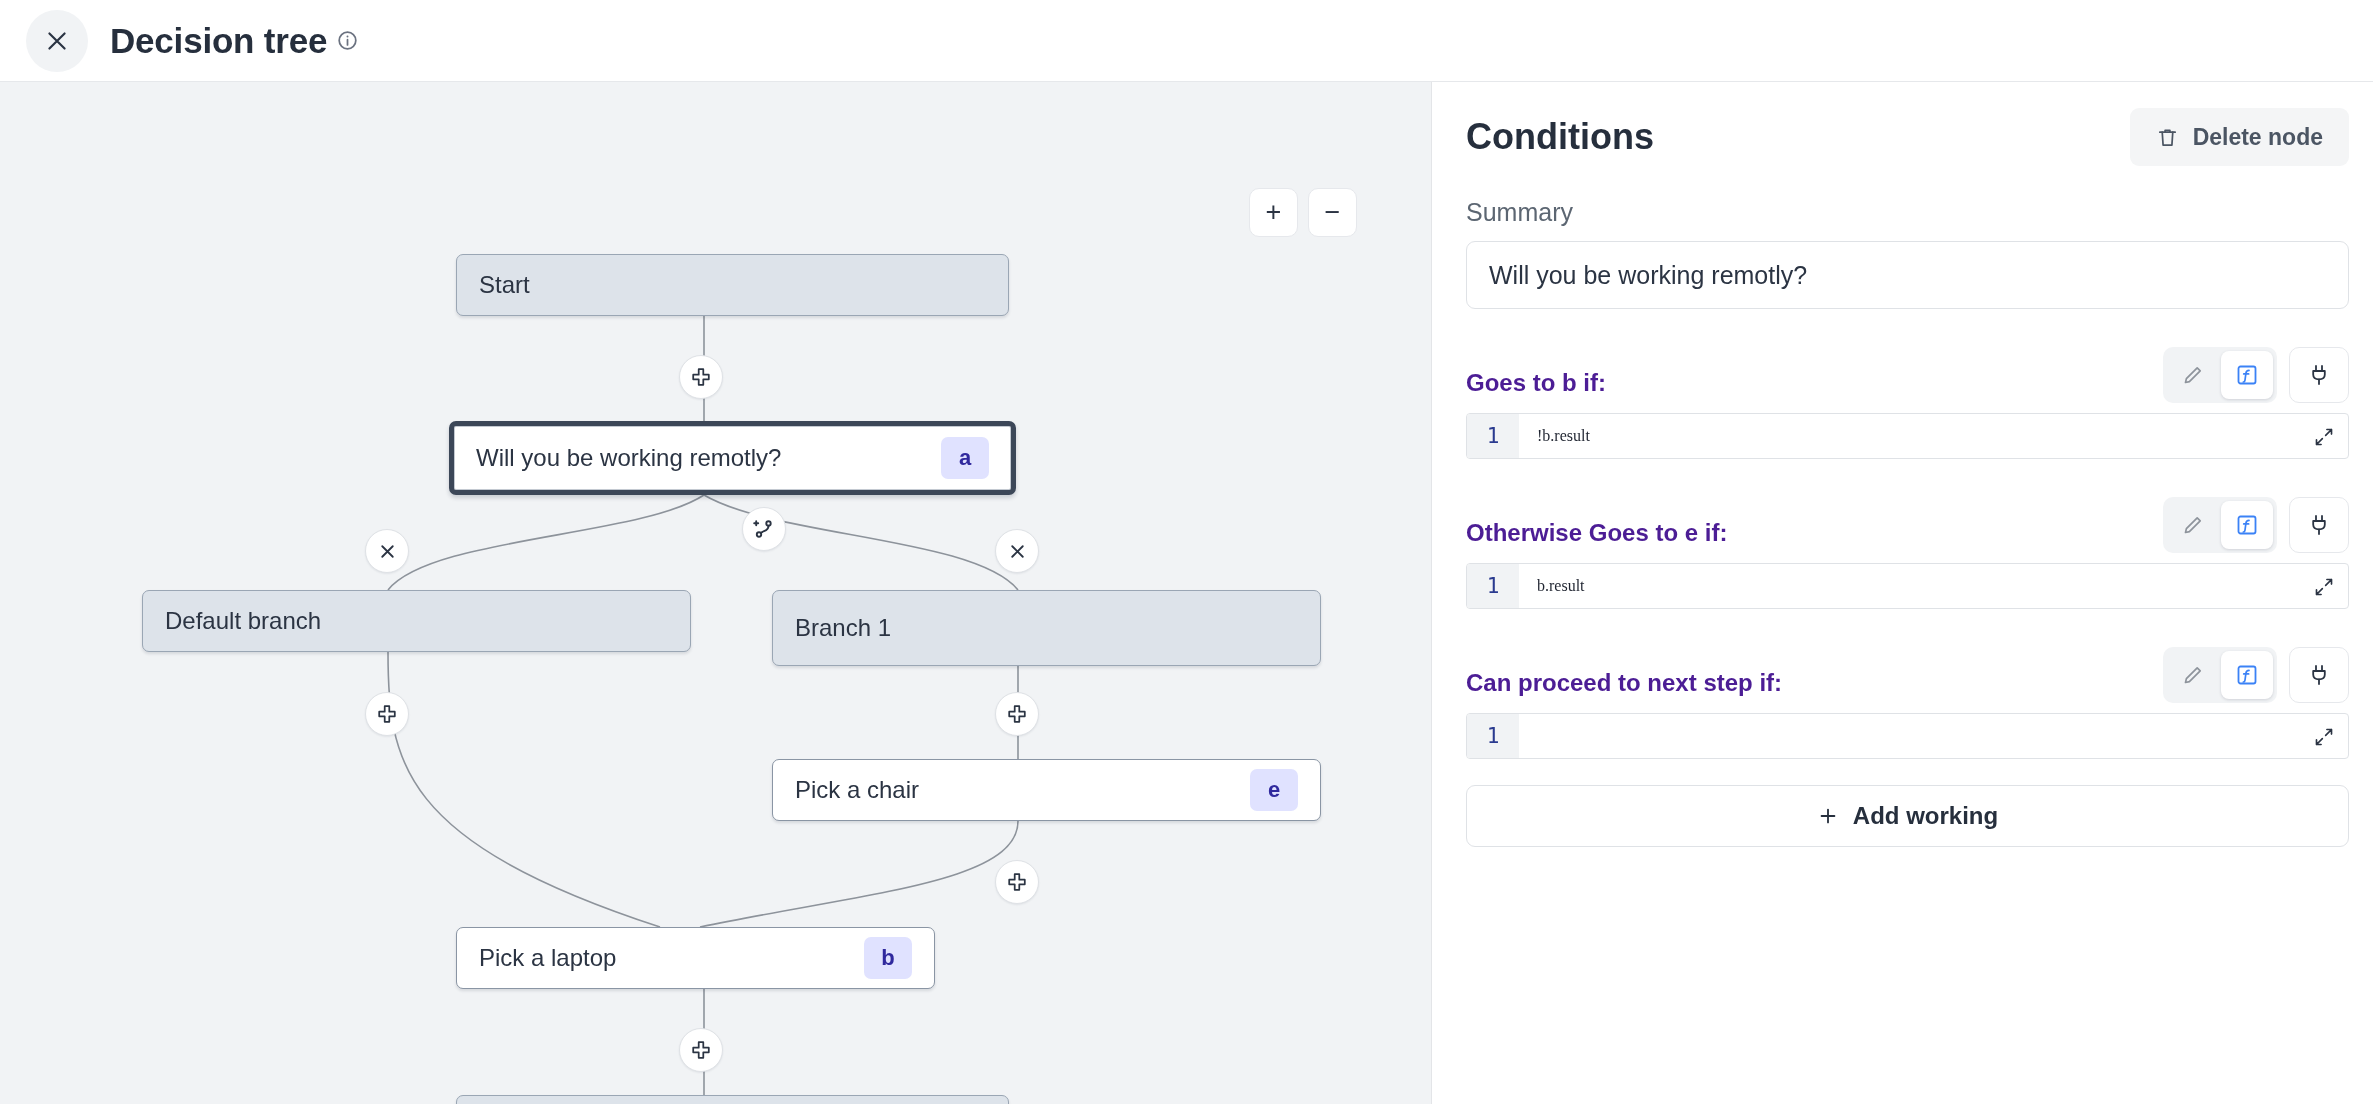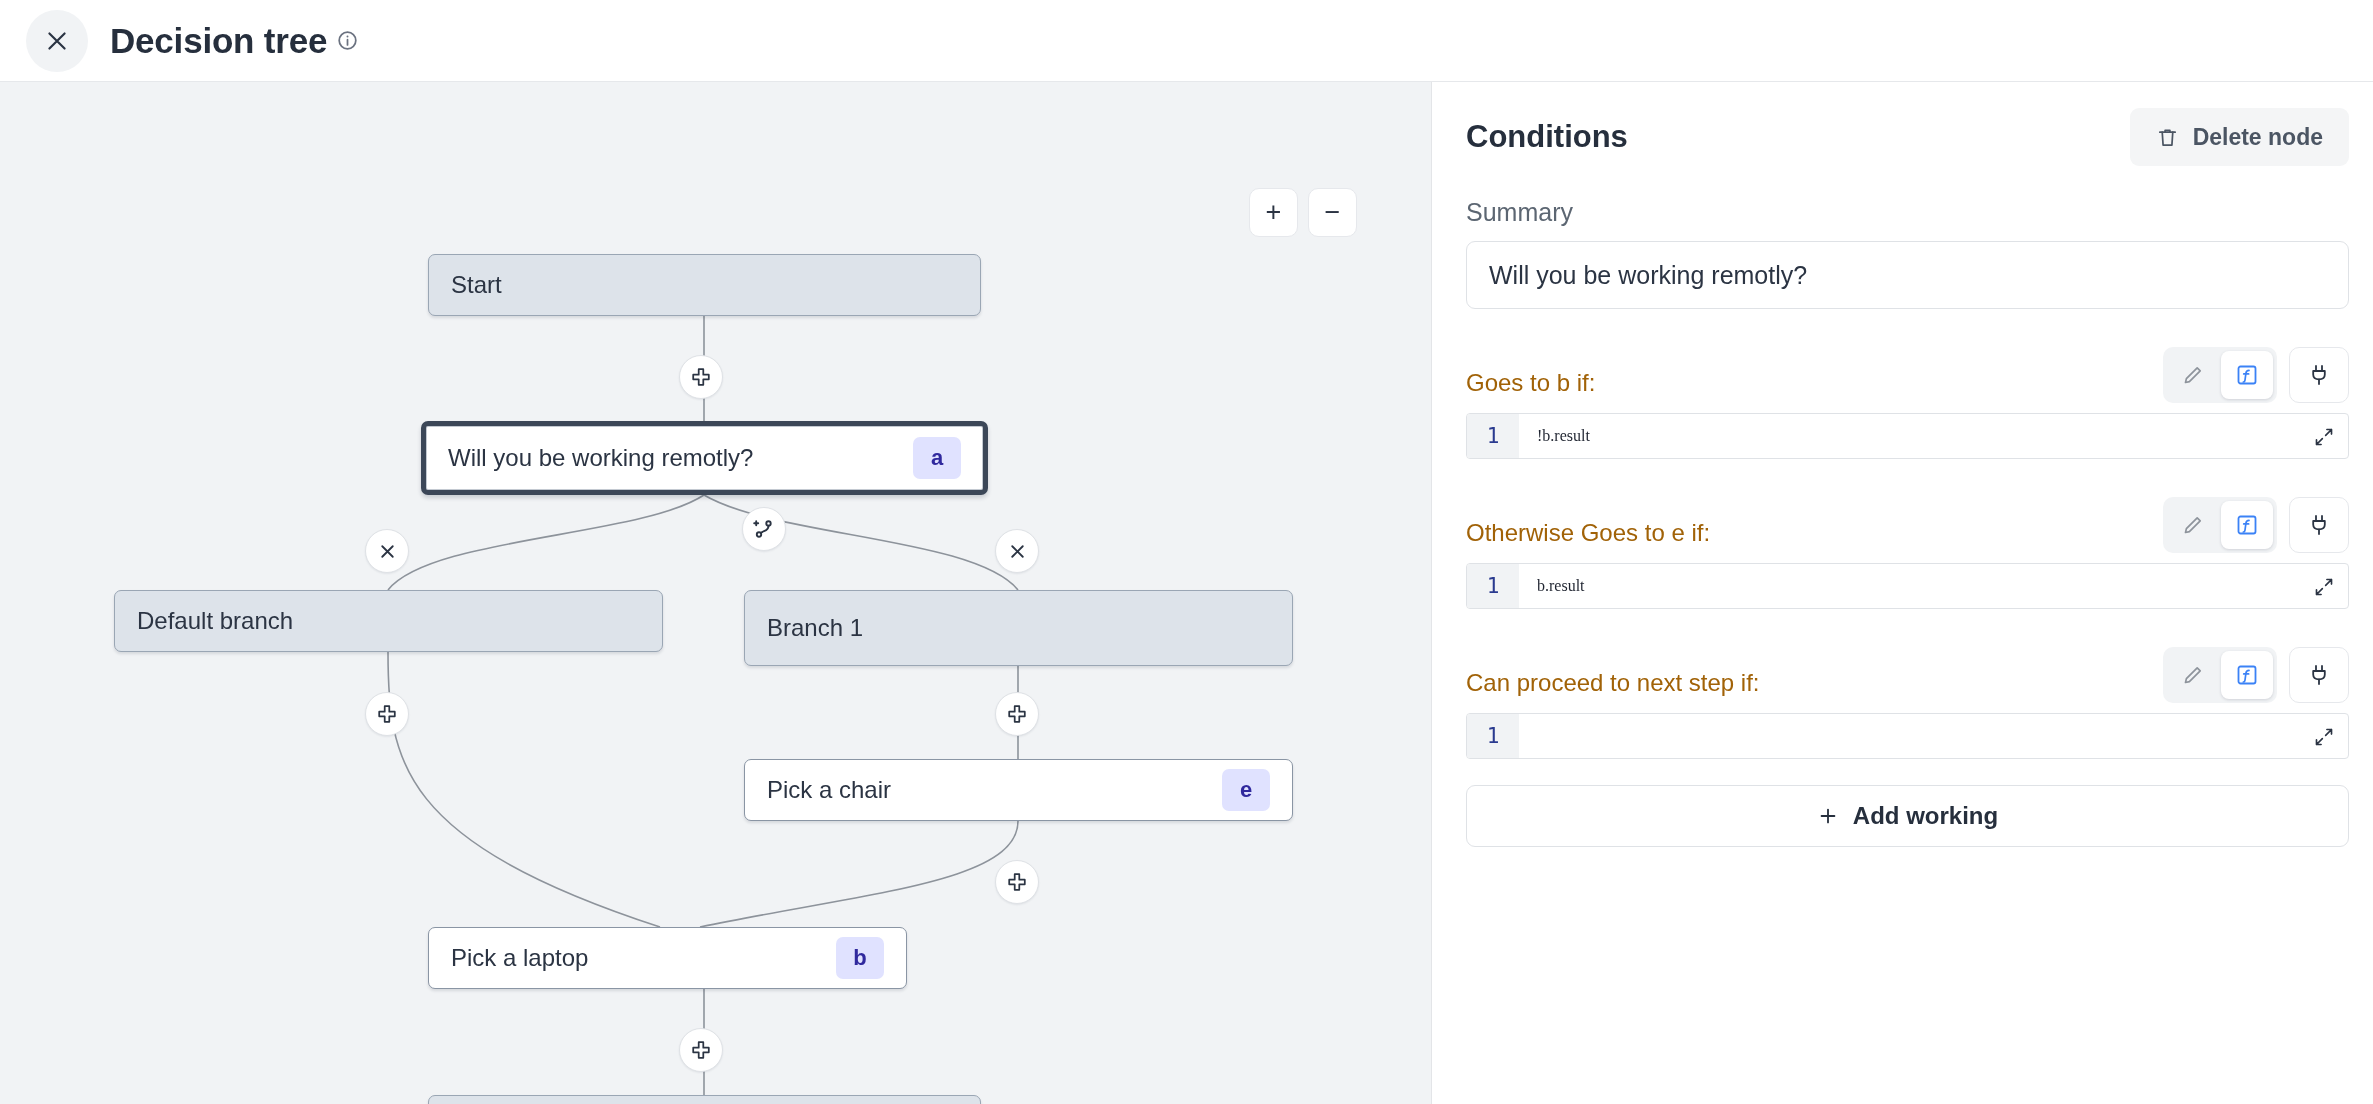--- a/index.html
+++ b/index.html
@@ -62,20 +62,21 @@
   .node {
     position: absolute;
     display: flex; align-items: center;
     border-radius: 7px;
     box-shadow: 0 2px 3px rgba(30,40,60,0.13);
     font-size: 24px;
     color: #2b3443;
     padding: 0 22px;
     cursor: pointer;
     z-index: 3;
+    margin-left: 28px;
   }
   .node .lbl { flex: 1; }
   .node.sys { background: #dde3ea; border: 1px solid #9aa6b4; }
   .node.task { background: #ffffff; border: 1px solid #8a95a4; gap: 32px; }
   .node.selected {
     background: #ffffff;
     border: 5px solid #3c4758;
     box-shadow: 0 0 0 1px #c3c9d1 inset, 0 3px 4px rgba(30,40,60,0.18);
   }
   .badge {
@@ -102,21 +103,21 @@
   
   .panel {
     flex: 1; background: #ffffff;
     padding: 26px 24px 0 34px;
     overflow-y: auto;
   }
   .panel-head {
     display: flex; align-items: center; justify-content: space-between;
     margin-bottom: 32px;
   }
-  .panel-title { font-size: 31px; font-weight: bold; color: #262f3d; }
+  .panel-title { font-size: 36px; font-weight: bold; color: #262f3d; }
   .delete-btn {
     display: flex; align-items: center; gap: 14px;
     height: 58px; padding: 0 26px;
     border-radius: 9px; background: #f4f5f6;
     border: none; cursor: pointer;
     font-size: 23px; font-weight: bold; color: #4b5563;
     font-family: "Liberation Sans", sans-serif;
   }
   .delete-btn svg { width: 23px; height: 23px; flex: 0 0 23px; }
 
@@ -129,21 +130,21 @@
     font-family: "Liberation Sans", sans-serif;
     background: #ffffff;
     outline: none;
   }
 
   .cond-block { margin-top: 36px; }
   .cond-row {
     display: flex; align-items: flex-end; justify-content: space-between;
     margin-bottom: 10px; min-height: 58px;
   }
-  .cond-label { font-size: 24px; font-weight: normal; color: #a16207; padding-bottom: 6px; }
+  .cond-label { font-size: 24px; font-weight: bold; color: #4c1d95; padding-bottom: 6px; }
   .cond-actions { display: flex; align-items: center; gap: 12px; }
   .seg {
     display: flex; align-items: center;
     background: #f1f3f5; border-radius: 10px; padding: 4px;
     gap: 2px;
   }
   .seg-btn {
     width: 52px; height: 48px; border-radius: 8px;
     display: flex; align-items: center; justify-content: center;
     cursor: pointer; background: transparent; border: none;

